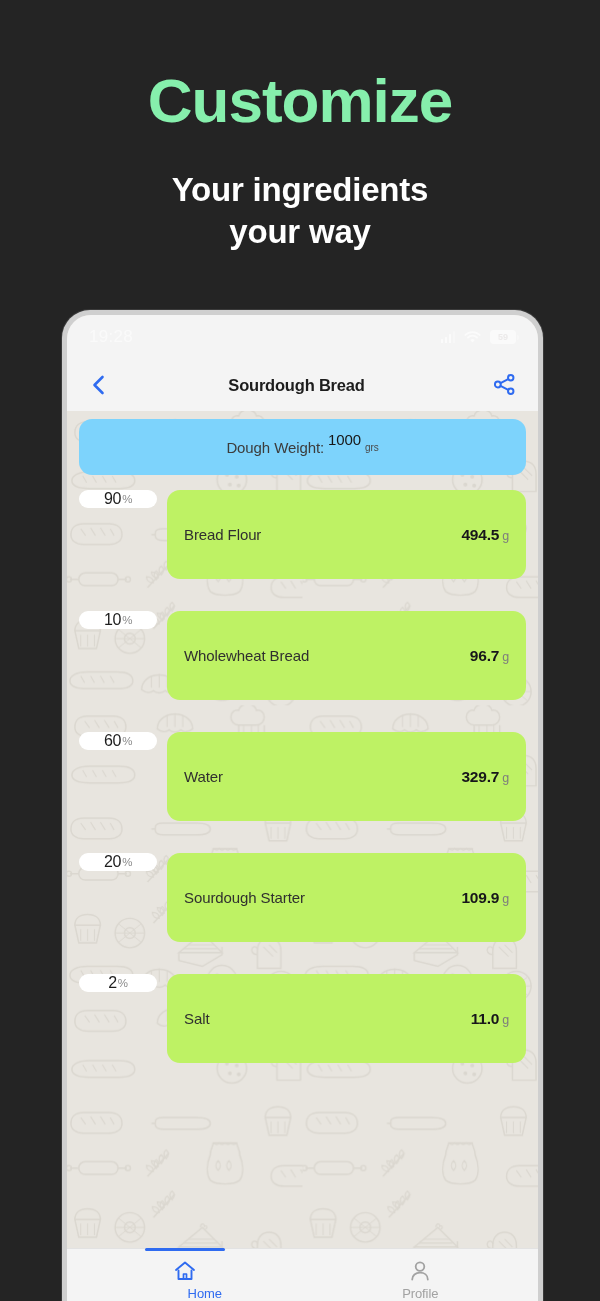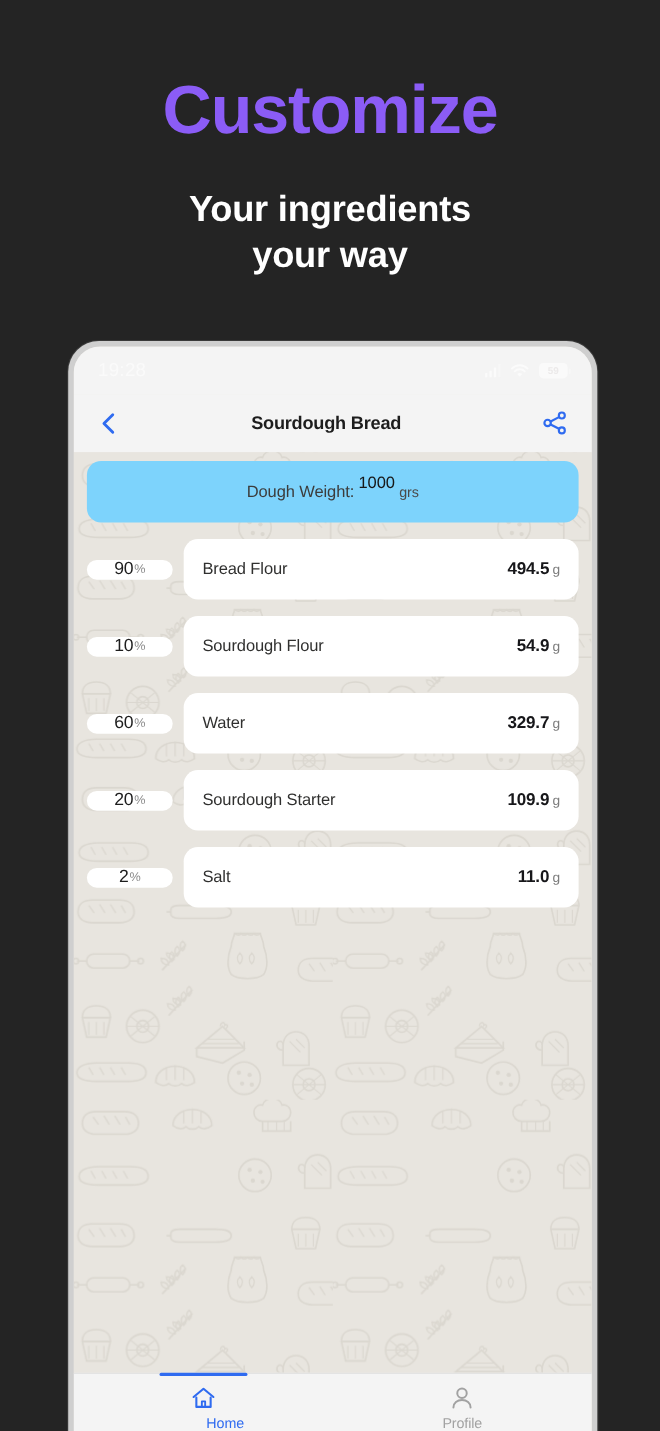--- a/index.html
+++ b/index.html
@@ -8,21 +8,21 @@
     background:#242424;
     font-family:"Liberation Sans", sans-serif;
     overflow:hidden;
     position:relative;
   }
 
   
   .promo { padding-top:68px; text-align:center; }
   .promo-title {
     font-size:62px; font-weight:bold; letter-spacing:-1px;
-    color:#8b5cf6; line-height:1.05;
+    color:#86efac; line-height:1.05;
   }
   .promo-sub {
     margin-top:36px;
     font-size:33px; font-weight:bold; color:#ffffff;
     line-height:1.28; letter-spacing:-0.2px;
   }
 
   
   .phone {
     position:absolute; left:62px; top:310px;
@@ -85,31 +85,31 @@
   .pattern { position:absolute; inset:0; opacity:.5; }
   .list { position:relative; z-index:2; padding:8px 12px 0 12px; }
 
   .dough {
     background:#7dd3fc; border-radius:13px; height:56px;
     display:flex; align-items:center; justify-content:center;
     font-size:15px; color:#3c3c3c; letter-spacing:-0.1px;
     margin-bottom:15px;
   }
   .dough b { font-weight:normal; color:#171717; margin:0 4px 16px 4px; }
-  .dough .unit { font-size:13px; color:#4a4a4a; }
-
-  .row { display:flex; gap:10px; margin-bottom:15px; align-items:center; }
+  .dough .unit { font-size:10px; color:#4a4a4a; }
+
+  .row { display:flex; gap:10px; margin-bottom:32px; align-items:flex-start; }
   .pct {
     width:78px; flex:0 0 78px; background:#fff; border-radius:13px;
     display:flex; align-items:center; justify-content:center;
     font-size:16px; color:#1d1d1d; letter-spacing:-0.3px;
   }
   .pct .sym { font-size:11.5px; color:#8c8c8c; margin-left:1px; }
   .item {
-    flex:1 1 auto; background:#ffffff; border-radius:13px; height:55px;
+    flex:1 1 auto; background:#bef264; border-radius:13px; height:89px;
     display:flex; align-items:center; padding:0 17px;
   }
   .iname { font-size:15px; color:#30302f; letter-spacing:-0.1px; }
   .ival { margin-left:auto; font-size:15.5px; font-weight:bold; color:#17171a; letter-spacing:-0.2px; }
   .ival .u { font-size:12.5px; font-weight:normal; color:#7d7d7d; margin-left:3px; }
 
   
   .navwrap { flex:0 0 auto; position:relative; z-index:5; }
   .nav {
     height:62px; background:#f4f4f4;
@@ -297,23 +297,23 @@
           </span>
         </div>
       </div>
 
       <div class="row">
         <div class="pct">
           <span>10</span>
           <span class="sym">%</span>
         </div>
         <div class="item">
-          <span class="iname">Sourdough Flour</span>
-          <span class="ival">
-            <span>54.9</span><span class="u">g</span>
+          <span class="iname">Wholewheat Bread</span>
+          <span class="ival">
+            <span>96.7</span><span class="u">g</span>
           </span>
         </div>
       </div>
 
       <div class="row">
         <div class="pct">
           <span>60</span>
           <span class="sym">%</span>
         </div>
         <div class="item">

